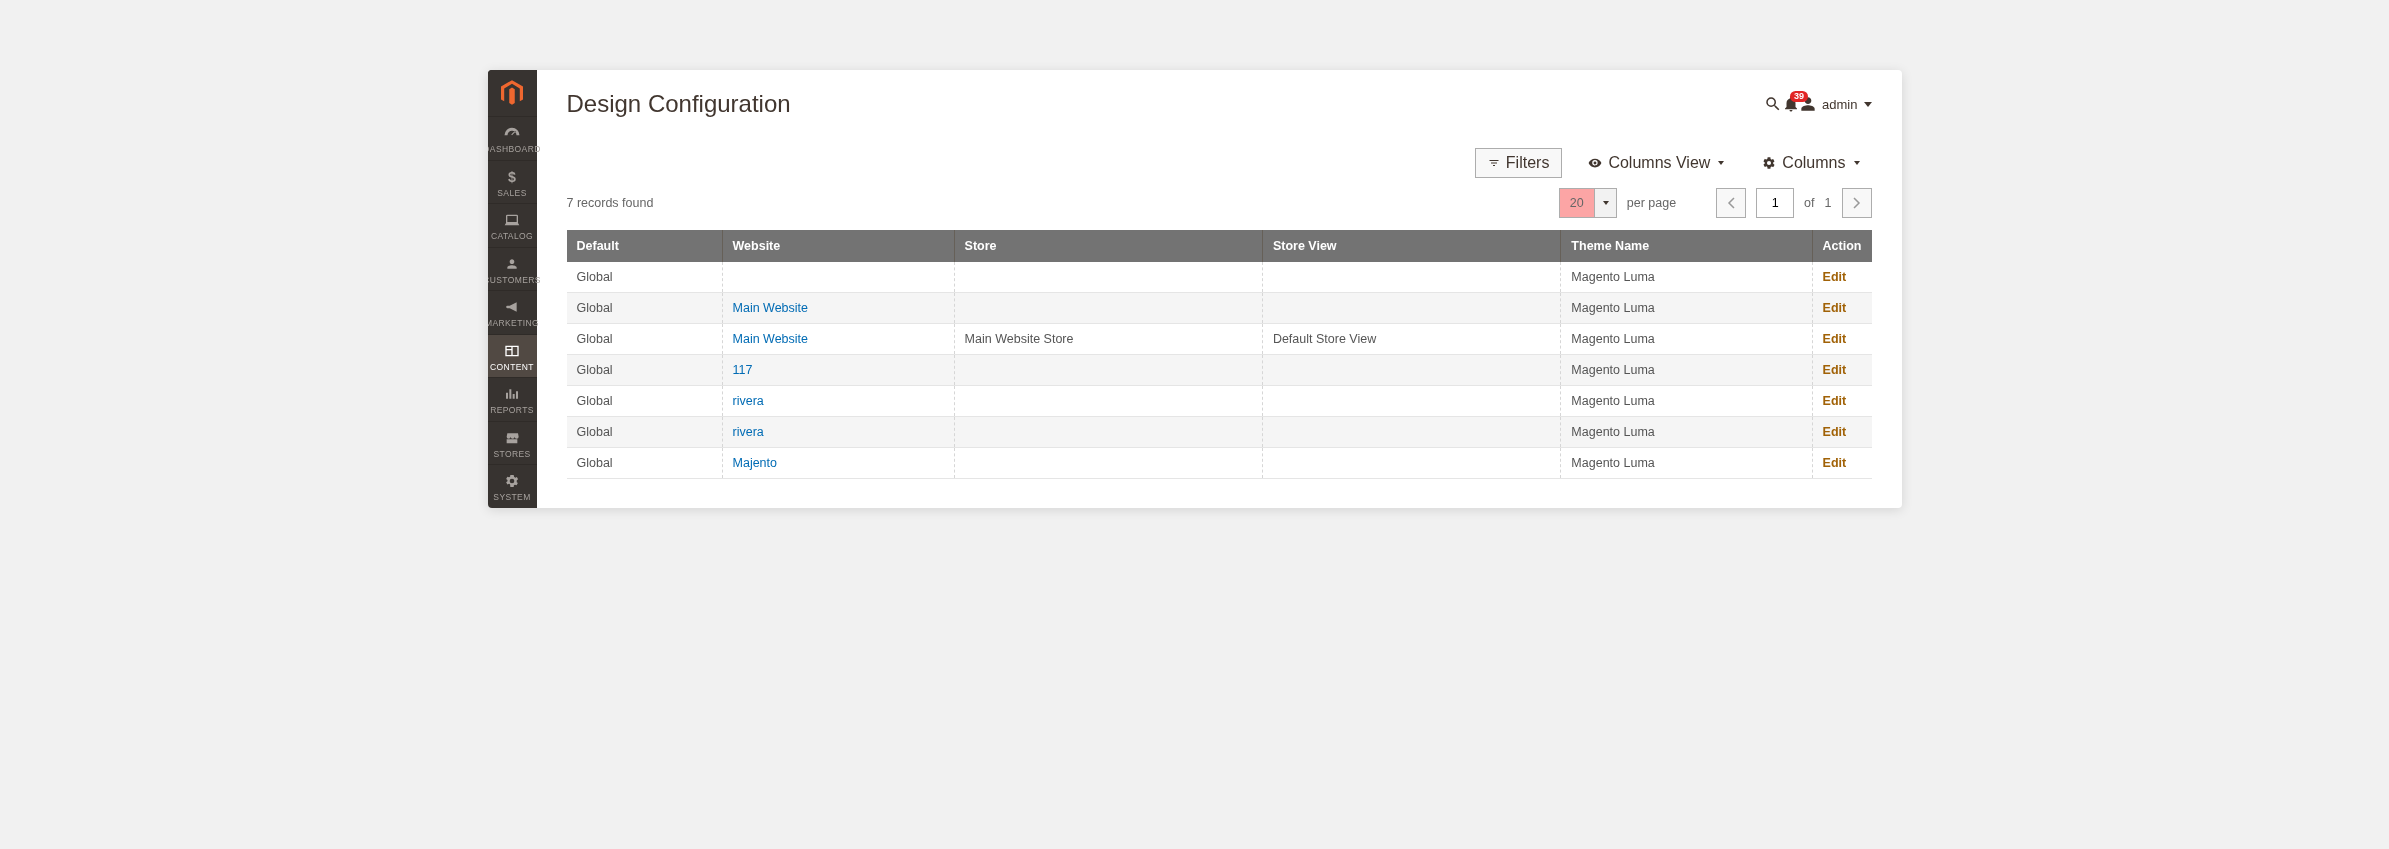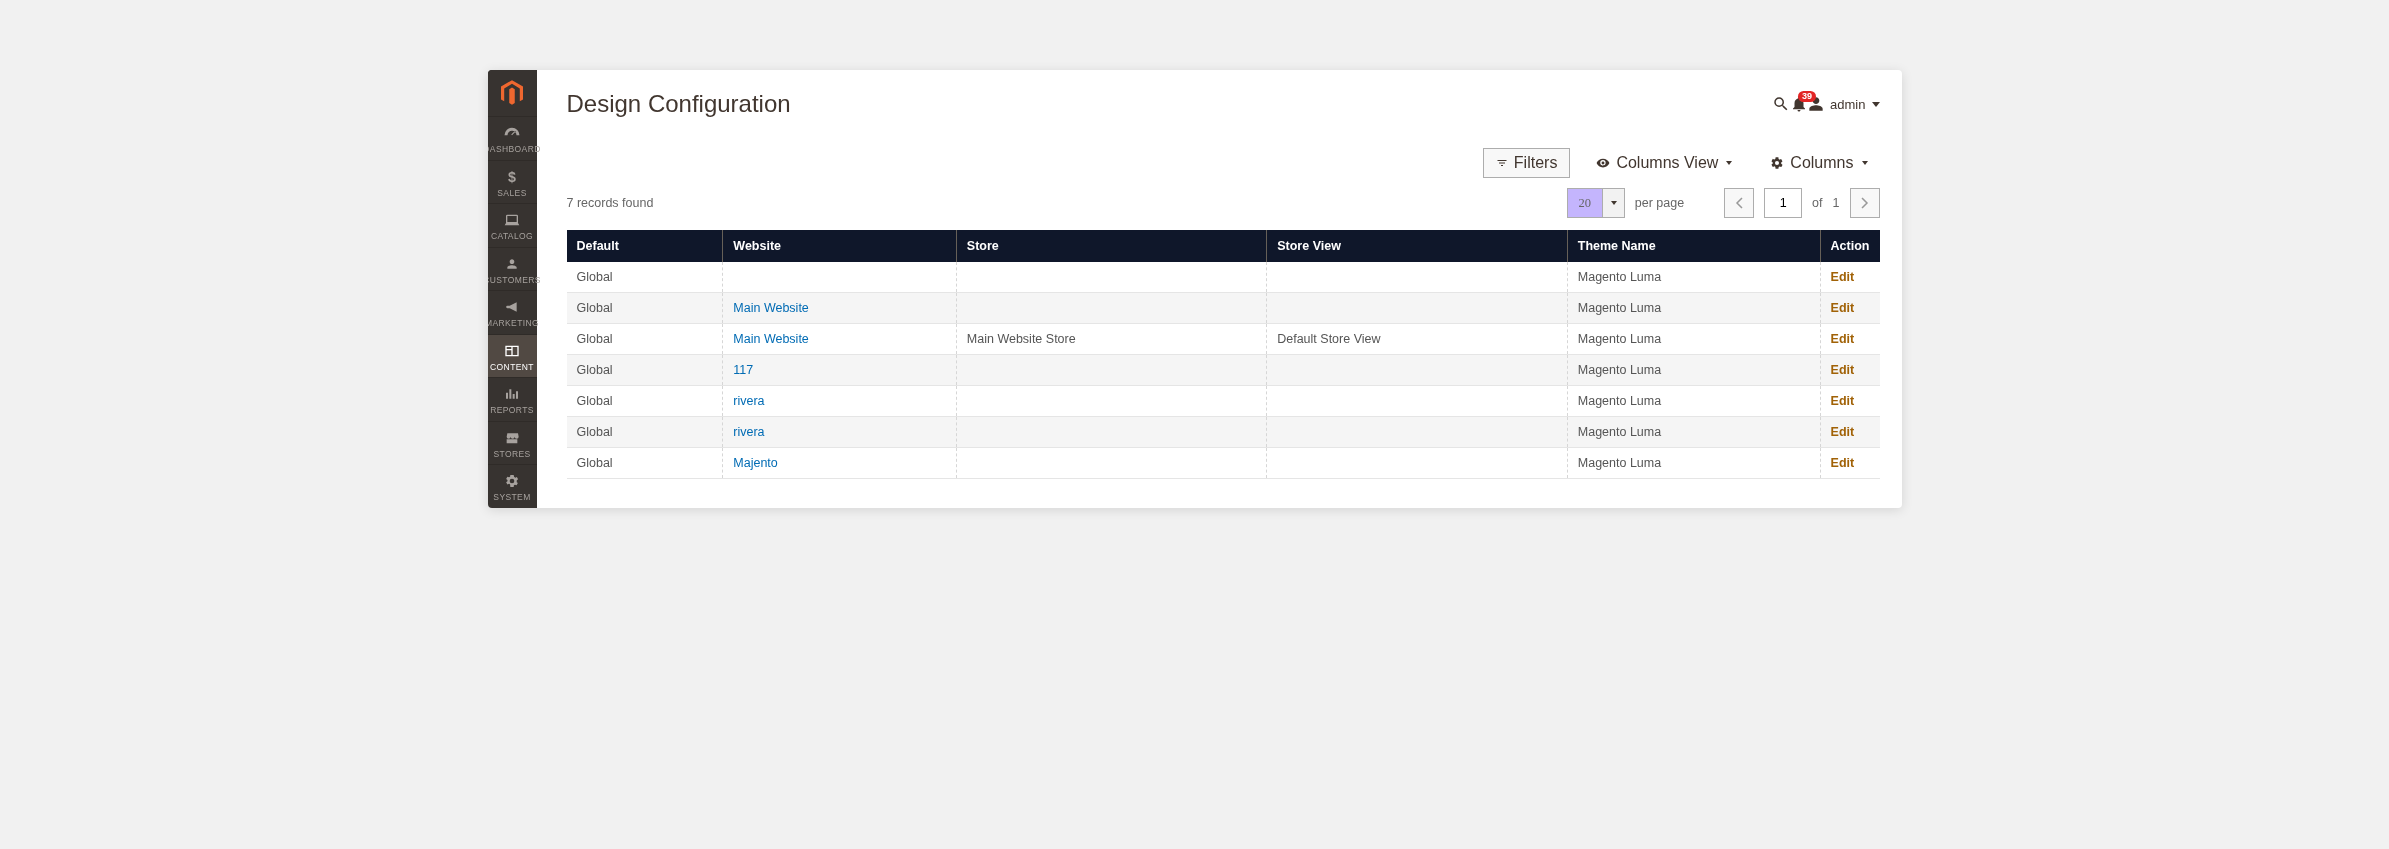--- a/index.html
+++ b/index.html
@@ -55,21 +55,21 @@
     letter-spacing: 0.4px;
     text-transform: uppercase;
     margin-top: 3px;
     text-align: center;
     line-height: 1;
   }
 
   
   .main {
     flex: 1;
-    padding: 0 22px 20px 30px;
+    padding: 0 30px 20px 30px;
     position: relative;
   }
   .topbar {
     display: flex;
     align-items: center;
     justify-content: space-between;
     padding-top: 20px;
   }
   .page-title {
     font-size: 24px;
@@ -137,21 +137,21 @@
     justify-content: space-between;
     align-items: center;
     margin-top: 10px;
   }
   .records-found { font-size: 12.5px; color: #666; }
   .pager-controls { display:flex; align-items:center; gap:10px; font-size:12.5px; color:#666;}
   .pp-select {
     display:flex; align-items:stretch; height:30px;
     border:1px solid #adadad;
   }
-  .pp-select .pp-val { width:34px; display:flex; align-items:center; justify-content:center; background:#c4b5fd;font-family:Liberation Serif, serif;}
+  .pp-select .pp-val { width:34px; display:flex; align-items:center; justify-content:center; background:#fca5a5;}
   .pp-select .pp-caret-box {
     width:22px; background:#f2f2f2; border-left:1px solid #adadad;
     display:flex; align-items:center; justify-content:center; cursor:pointer;
   }
   .pg-btn {
     width:30px; height:30px; border:1px solid #adadad; background:#f8f8f8;
     display:flex; align-items:center; justify-content:center; cursor:pointer;
   }
   .pg-btn svg { fill:#777; }
   .pg-input {
@@ -160,21 +160,21 @@
   .of-text { color:#666; }
 
   
   table.grid {
     width: 100%;
     border-collapse: collapse;
     margin-top: 12px;
     font-size: 12.5px;
   }
   table.grid thead th {
-    background: #0f172a;
+    background: #737373;
     color: #fff;
     font-weight: 600;
     text-align: left;
     padding: 9px 10px;
     border-right: 1px solid #666058;
   }
   table.grid thead th:last-child { border-right:none; text-align:left; }
   table.grid tbody td {
     padding: 8px 10px;
     border-right: 1px dashed #d6d6d6;

